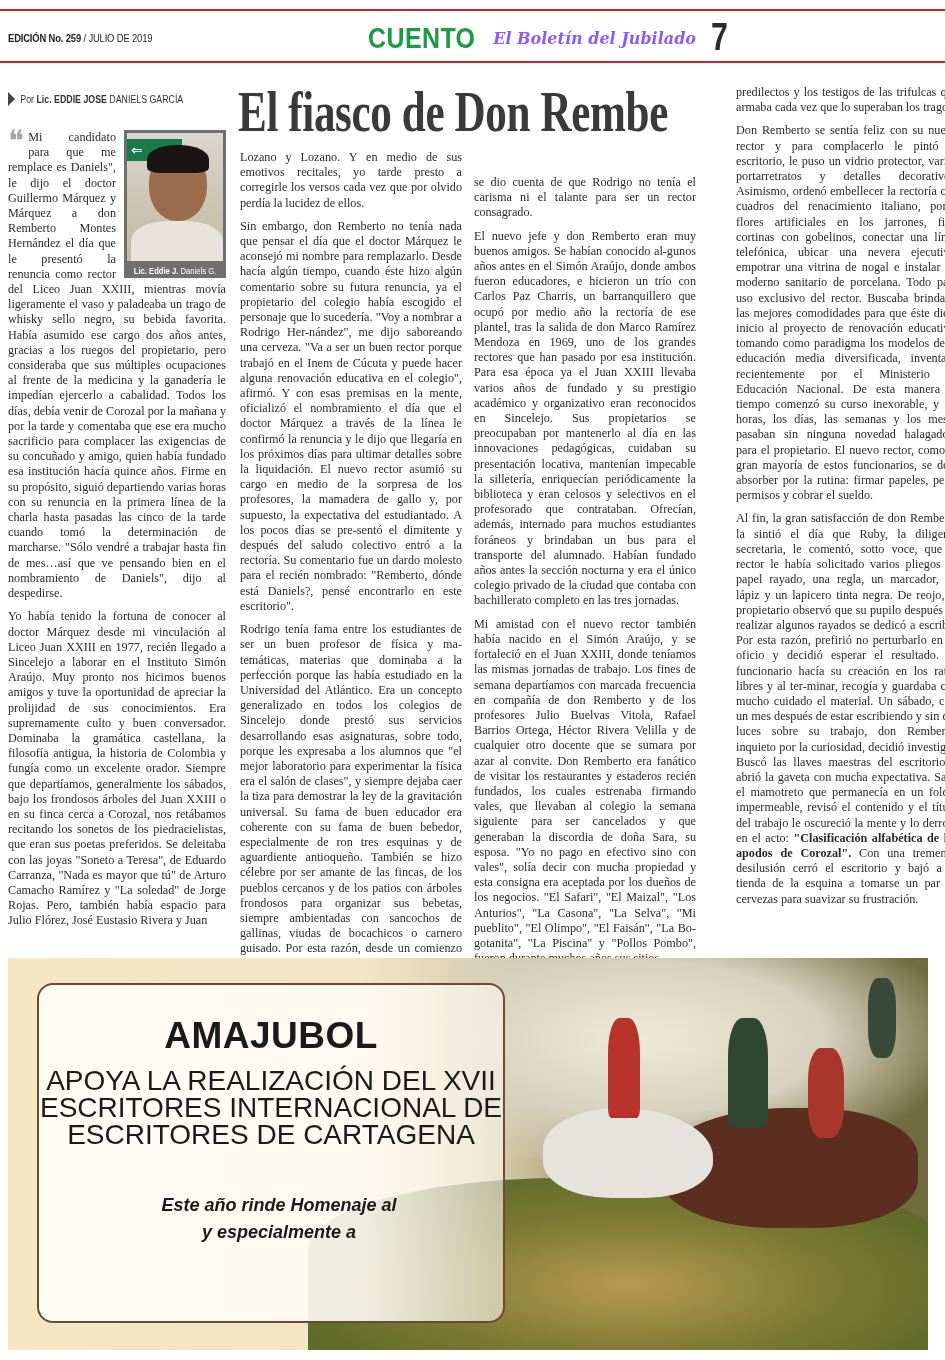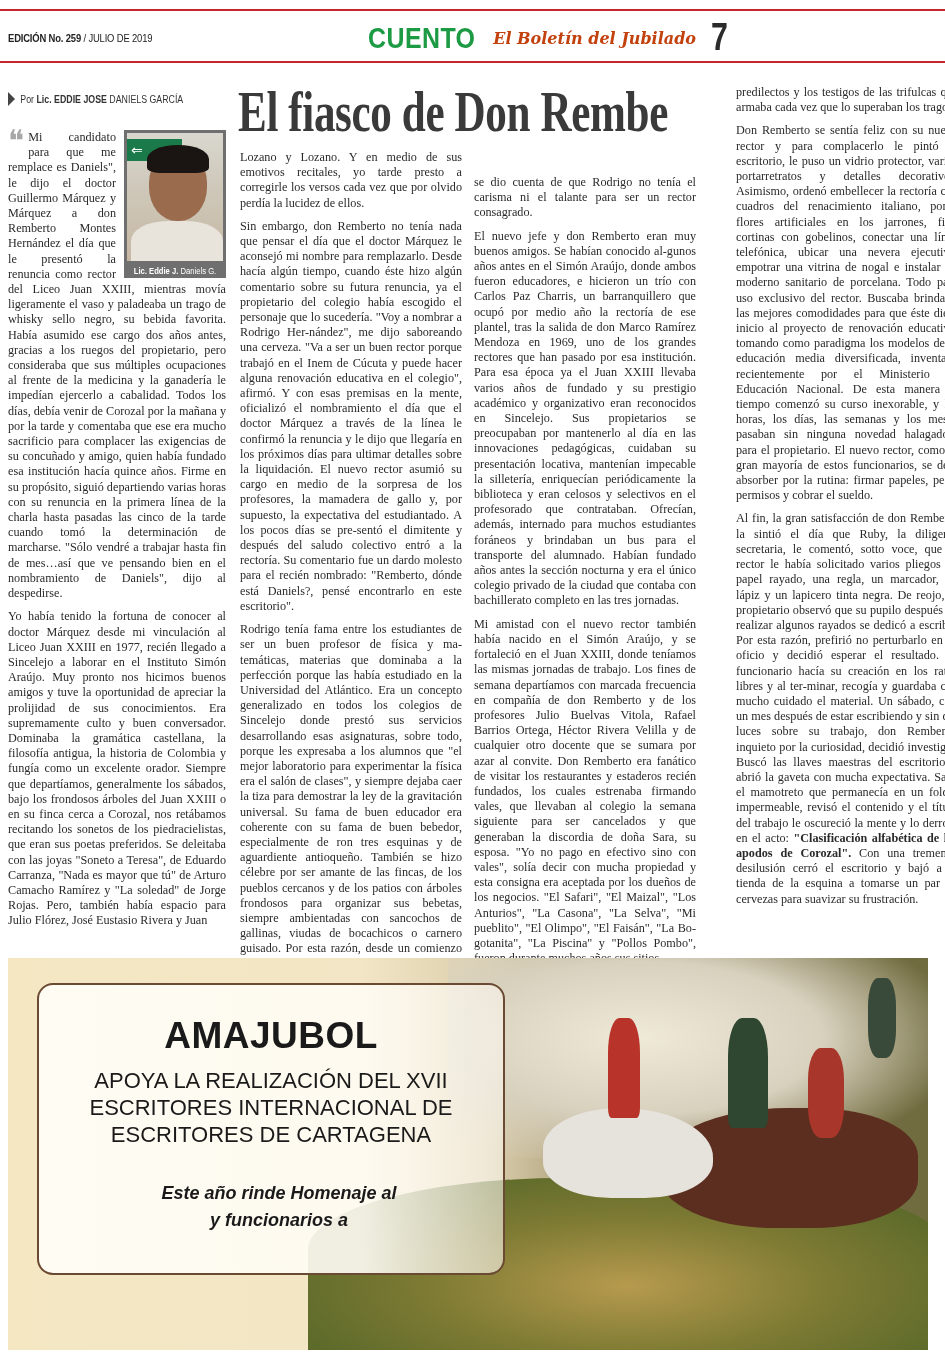--- a/index.html
+++ b/index.html
@@ -7,21 +7,21 @@
   body { position: relative; font-family: "Liberation Serif", serif; color: #222; }
 
   .rule { position: absolute; left: 0; width: 945px; height: 2px; background: #c8242b; }
   .rule.top { top: 9px; }
   .rule.mid { top: 61px; }
 
   .masthead { position: absolute; top: 14px; left: 0; width: 750px; height: 46px; }
   .edition { position: absolute; left: 8px; top: 18px; font-family: "Liberation Sans", sans-serif; font-size: 11.5px; font-weight: bold; color: #222; transform: scaleX(0.82); transform-origin: left center; letter-spacing: -0.2px; }
   .edition .thin { font-weight: normal; }
   .section { position: absolute; left: 368px; top: 8px; font-family: "Liberation Sans", sans-serif; font-size: 29px; font-weight: bold; color: #1d9a44; transform: scaleX(0.86); transform-origin: left center; letter-spacing: 0.5px; }
-  .paper-name { position: absolute; right: 54px; top: 15px; font-family: "DejaVu Serif", serif; font-size: 16px; font-style: italic; font-weight: bold; color: #c2410c; }
+  .paper-name { position: absolute; right: 54px; top: 15px; font-family: "DejaVu Serif", serif; font-size: 16px; font-style: italic; font-weight: bold; color: #8b5cf6; }
   .page-num { position: absolute; right: 20px; top: 2px; font-family: "Liberation Sans", sans-serif; font-size: 38px; font-weight: bold; color: #2b2b2b; transform: scaleX(0.8); }
 
   .byline { position: absolute; left: 8px; top: 92px; font-family: "Liberation Sans", sans-serif; font-size: 10px; color: #333; display: flex; align-items: center; transform: scaleX(0.88); transform-origin: left center; }
   .byline .tri { width: 0; height: 0; border-top: 7px solid transparent; border-bottom: 7px solid transparent; border-left: 8px solid #444; margin-right: 6px; }
   .byline b { font-weight: bold; }
 
   .headline { position: absolute; left: 238px; top: 80px; width: 466px; font-family: "Liberation Serif", serif; font-size: 56px; font-weight: bold; color: #3a3a3a; white-space: nowrap; transform: scaleX(0.77); transform-origin: left top; letter-spacing: -0.5px; }
 
   .col { position: absolute; font-size: 12.2px; line-height: 15.2px; text-align: justify; color: #2a2a2a; }
   .col p { margin-bottom: 8px; }
@@ -49,24 +49,24 @@
   .ad .sky { position: absolute; left: 440px; top: 0; width: 480px; height: 200px; background: radial-gradient(ellipse at 40% 40%, #efe9d8 0%, #d8d1be 45%, rgba(190,180,150,0) 80%); }
   .ad .ground { position: absolute; left: 300px; top: 220px; width: 640px; height: 180px; background: radial-gradient(ellipse at 50% 60%, #b69a4e 0%, #7d7a33 45%, #5c6a2a 80%); border-radius: 40% 40% 0 0; }
   .ad .rider { position: absolute; border-radius: 40%; }
   .ad .horse-white { left: 535px; top: 150px; width: 170px; height: 90px; background: #e6e3dc; border-radius: 45% 55% 40% 40%; }
   .ad .rider-red { left: 600px; top: 60px; width: 32px; height: 100px; background: #b8332a; border-radius: 35% 35% 10% 10%; }
   .ad .horse-brown { left: 650px; top: 150px; width: 260px; height: 120px; background: #5b2e1f; border-radius: 50% 40% 40% 45%; }
   .ad .rider-green { left: 720px; top: 60px; width: 40px; height: 110px; background: #2f4630; border-radius: 35% 35% 10% 10%; }
   .ad .rider-red2 { left: 800px; top: 90px; width: 36px; height: 90px; background: #a9362b; border-radius: 35%; }
   .ad .rider-far { left: 860px; top: 20px; width: 28px; height: 80px; background: #3a4a3a; border-radius: 35%; }
 
-  .ad-card { position: absolute; left: 37px; top: 983px; width: 468px; height: 292px; border: 2px solid #6b4a33; border-radius: 16px; background: linear-gradient(90deg, rgba(255,253,246,0.94) 0%, rgba(255,252,244,0.9) 70%, rgba(250,246,236,0.6) 100%); text-align: center; font-family: "Liberation Sans", sans-serif; color: #1a1a1a; }
+  .ad-card { position: absolute; left: 37px; top: 983px; width: 468px; height: 340px; border: 2px solid #6b4a33; border-radius: 16px; background: linear-gradient(90deg, rgba(255,253,246,0.94) 0%, rgba(255,252,244,0.9) 70%, rgba(250,246,236,0.6) 100%); text-align: center; font-family: "Liberation Sans", sans-serif; color: #1a1a1a; }
   .ad-title { margin-top: 30px; font-size: 37px; font-weight: bold; letter-spacing: 0.5px; }
-  .ad-sub { margin-top: 10px; font-size: 22px; line-height: 27px; }
-  .ad-homage { margin-top: 32px; font-size: 18px; line-height: 27px; font-weight: bold; font-style: italic; padding-left: 16px; }
+  .ad-sub { margin-top: 10px; font-size: 28px; line-height: 27px; }
+  .ad-homage { margin-top: 44px; font-size: 18px; line-height: 27px; font-weight: bold; font-style: italic; padding-left: 16px; }
 </style>
 </head>
 <body>
 
 <div class="rule top"></div>
 
 <header class="masthead">
   <div class="edition">
     <span>EDICIÓN</span>
     <span>No. 259</span>
@@ -143,15 +143,15 @@
 
 <div class="ad-card">
   <div class="ad-title">AMAJUBOL</div>
   <div class="ad-sub">
     <div>APOYA LA REALIZACIÓN DEL XVII</div>
     <div>ESCRITORES INTERNACIONAL DE</div>
     <div>ESCRITORES DE CARTAGENA</div>
   </div>
   <div class="ad-homage">
     <div>Este año rinde Homenaje al</div>
-    <div>y funcionarios a</div>
+    <div>y especialmente a</div>
   </div>
 </div>
 
 </body></html>

